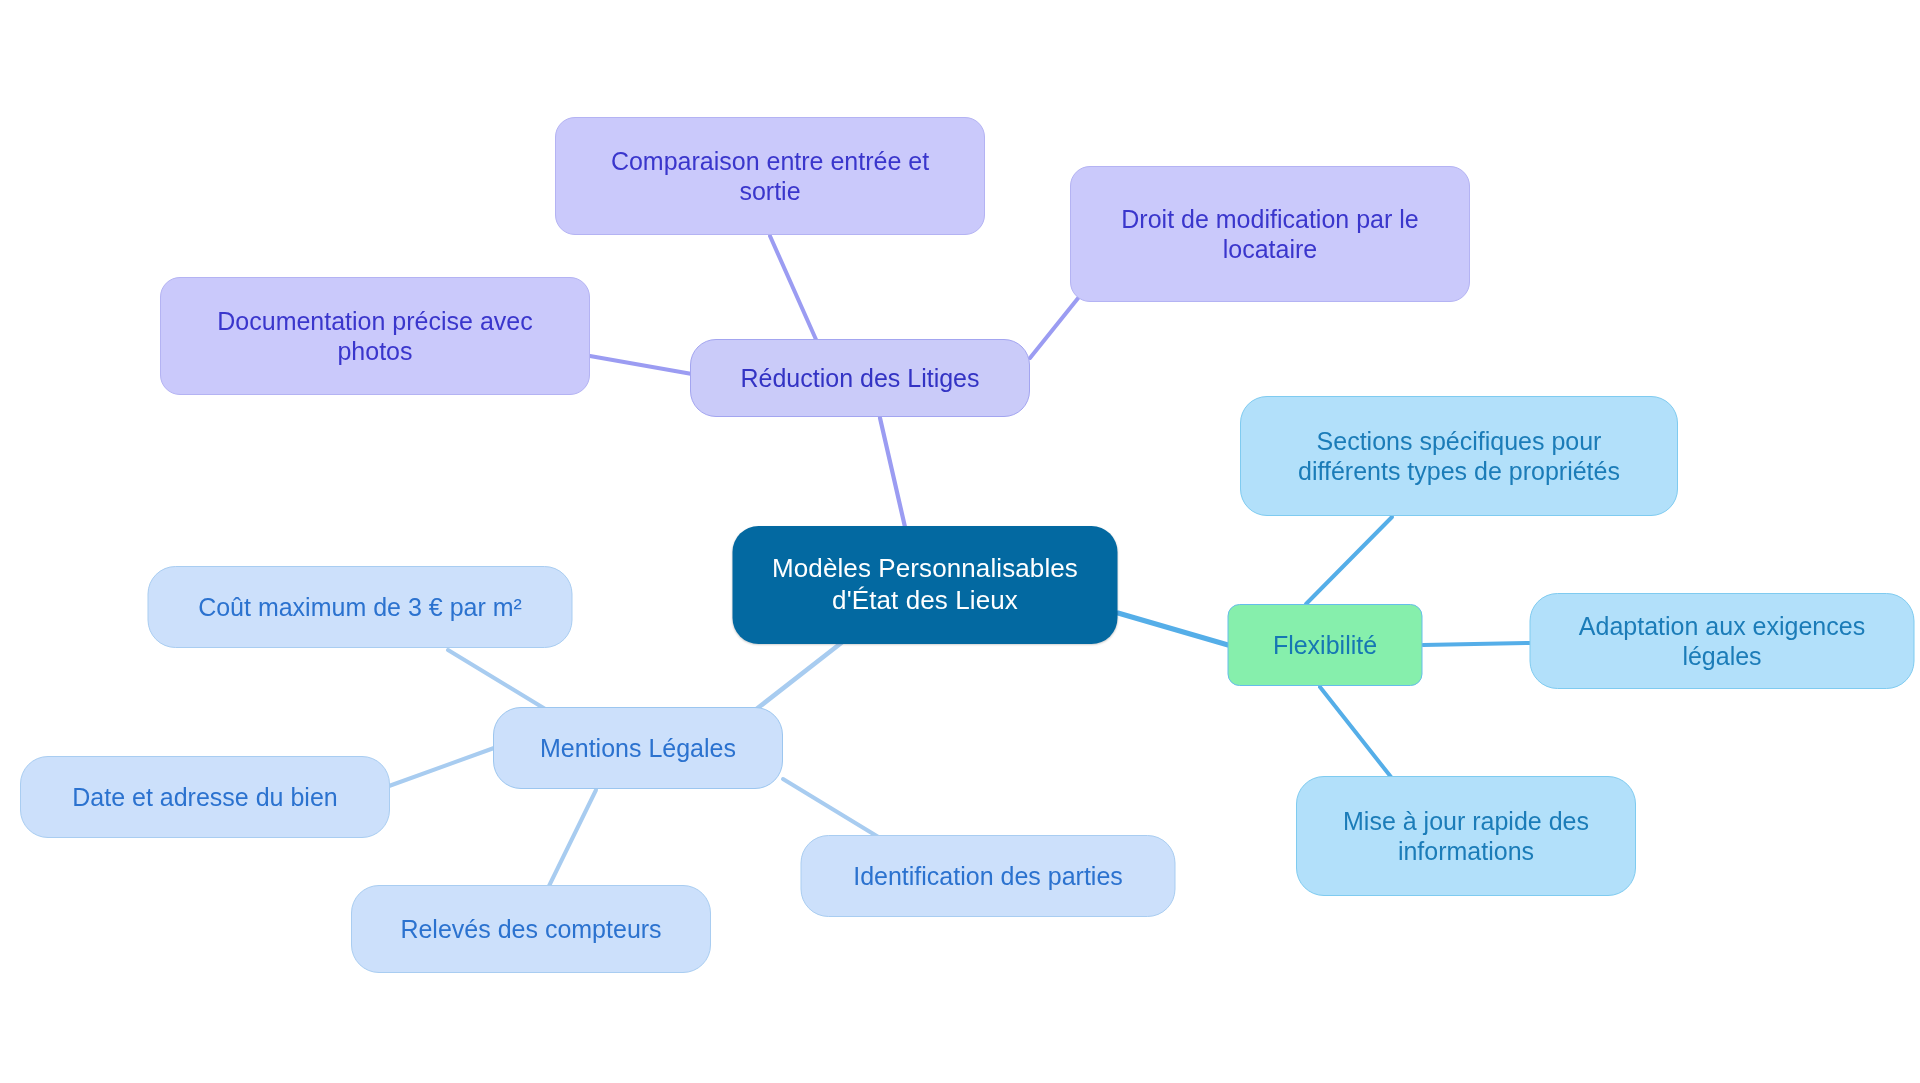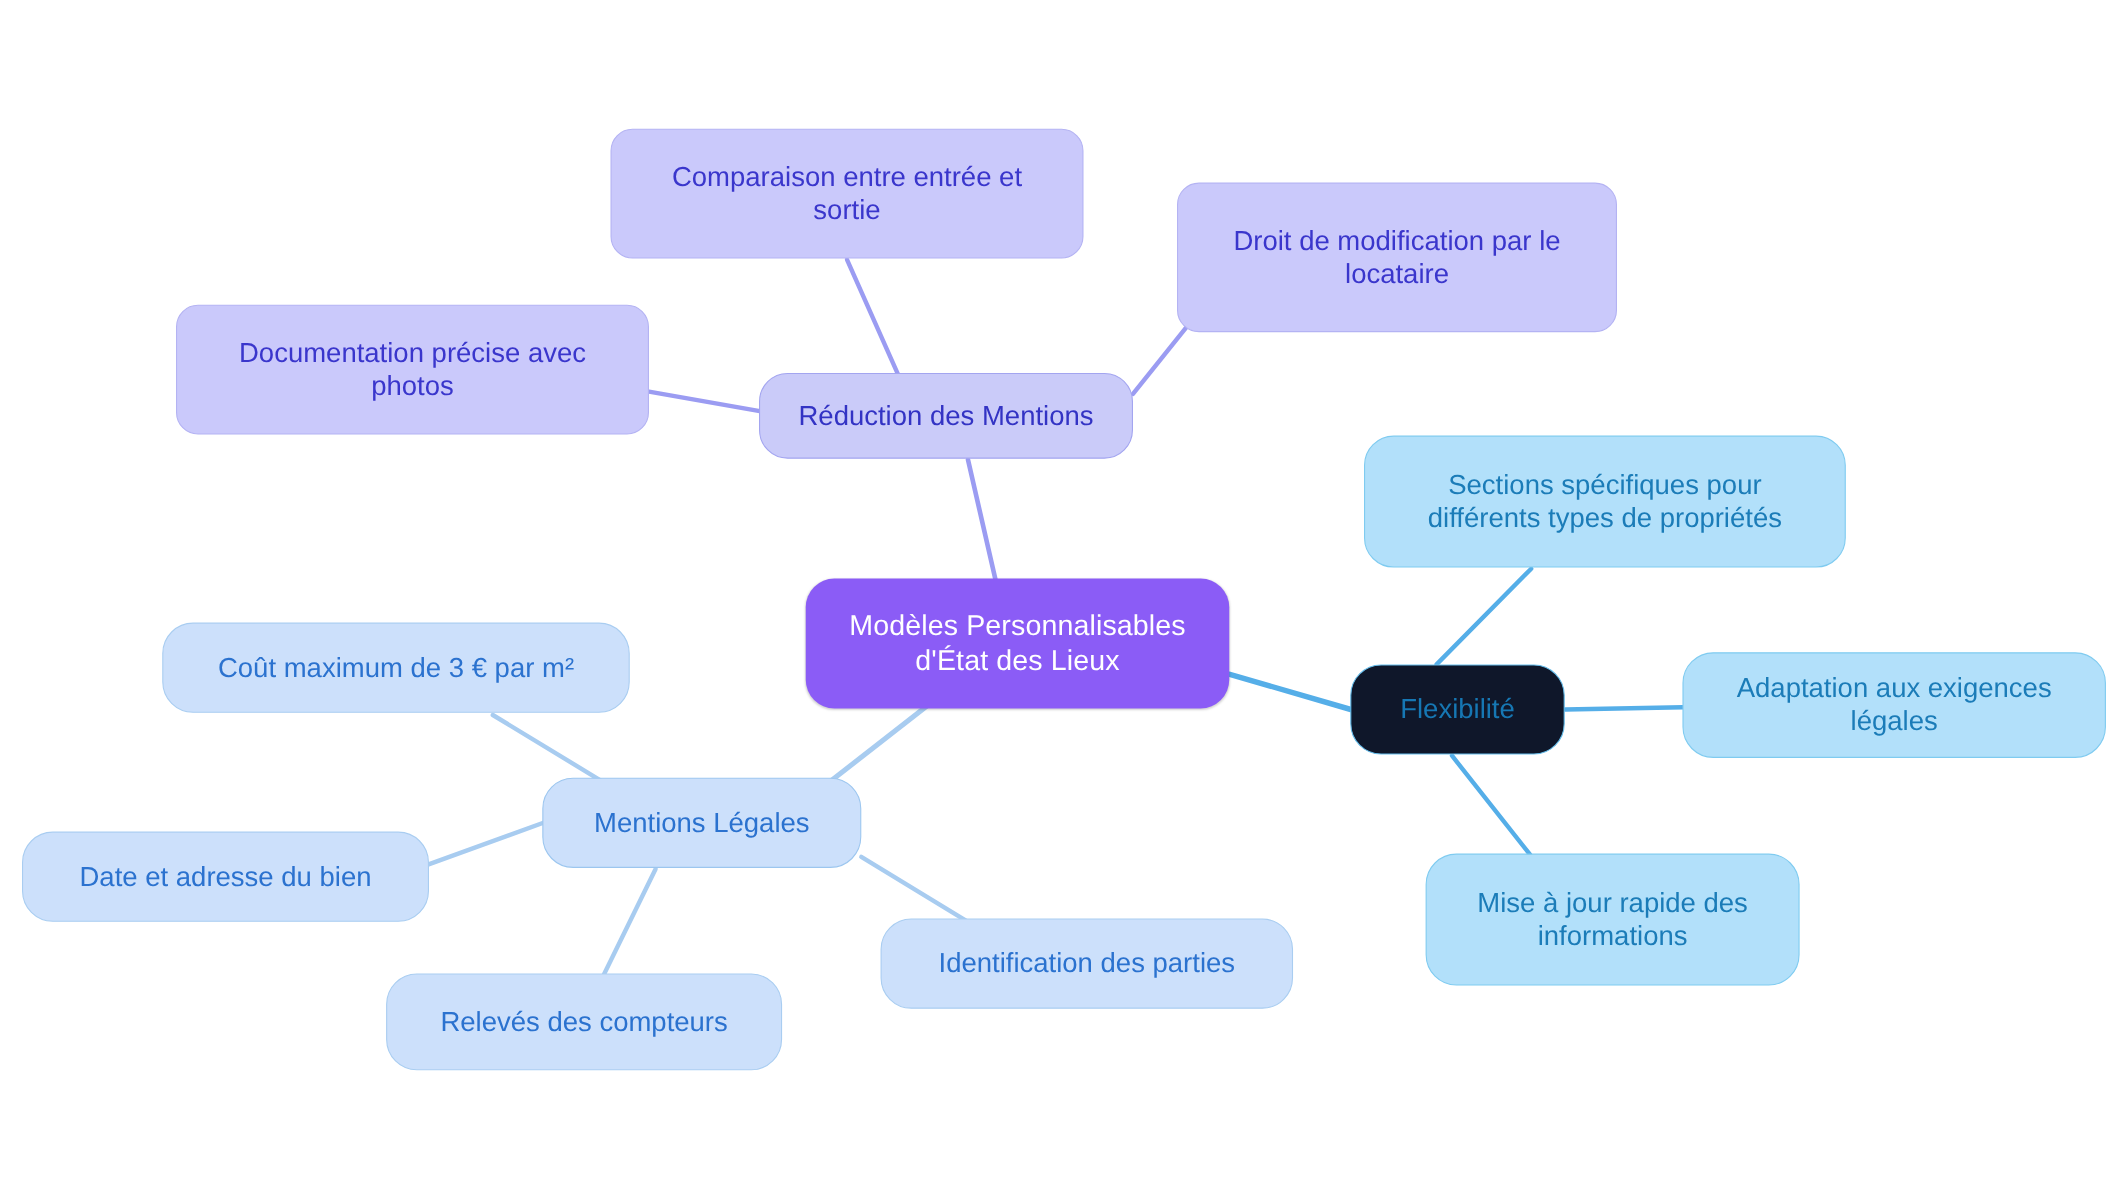--- a/index.html
+++ b/index.html
@@ -34,21 +34,21 @@
     display: flex;
     align-items: center;
     justify-content: center;
     text-align: center;
     line-height: 1.22;
     white-space: pre-line;
     transform: translate(-50%, -50%);
     padding: 6px 14px;
   }
   .node-root {
-    background: #8b5cf6;
+    background: #0369a1;
     color: #ffffff;
     border-radius: 26px;
     font-size: 26px;
     letter-spacing: 0.1px;
     box-shadow: 0 1px 2px rgba(0,0,0,0.18);
   }
   .node-branch-purple {
     background: #cacbf9;
     border: 1.6px solid #a3a5f0;
     color: #3333c4;
@@ -56,24 +56,24 @@
     font-size: 25px;
   }
   .node-leaf-purple {
     background: #cac9fb;
     border: 1.6px solid #b4b3f3;
     color: #3a36cc;
     border-radius: 20px;
     font-size: 25px;
   }
   .node-branch-cyan {
-    background: #0f172a;
+    background: #86efac;
     border: 1.6px solid #66bdeb;
     color: #1677b3;
-    border-radius: 28px;
+    border-radius: 12px;
     font-size: 25px;
   }
   .node-leaf-cyan {
     background: #b2e0fa;
     border: 1.6px solid #7fcbf0;
     color: #1b7cb8;
     border-radius: 28px;
     font-size: 25px;
   }
   .node-branch-blue {
@@ -106,21 +106,21 @@
       <line x1="1320" y1="687" x2="1391" y2="777" stroke="#55aee8" stroke-width="4" stroke-linecap="round"></line>
       <line x1="845" y1="640" x2="745" y2="718" stroke="#a8ccf0" stroke-width="4.6" stroke-linecap="round"></line>
       <line x1="560" y1="718" x2="448" y2="650" stroke="#a8ccf0" stroke-width="4" stroke-linecap="round"></line>
       <line x1="494" y1="748" x2="389" y2="786" stroke="#a8ccf0" stroke-width="4" stroke-linecap="round"></line>
       <line x1="596" y1="790" x2="548" y2="888" stroke="#a8ccf0" stroke-width="4" stroke-linecap="round"></line>
       <line x1="783" y1="779" x2="880" y2="838" stroke="#a8ccf0" stroke-width="4" stroke-linecap="round"></line>
     </svg>
   <div id="node-layer">
       <div class="node node-root" style="left: 925px; top: 585px; width: 385px; height: 118px;"><span>Modèles Personnalisables
 d'État des Lieux</span></div>
-      <div class="node node-branch-purple" style="left: 860px; top: 378px; width: 340px; height: 78px;"><span>Réduction des Mentions</span></div>
+      <div class="node node-branch-purple" style="left: 860px; top: 378px; width: 340px; height: 78px;"><span>Réduction des Litiges</span></div>
       <div class="node node-leaf-purple" style="left: 770px; top: 176px; width: 430px; height: 118px;"><span>Comparaison entre entrée et
 sortie</span></div>
       <div class="node node-leaf-purple" style="left: 375px; top: 336px; width: 430px; height: 118px;"><span>Documentation précise avec
 photos</span></div>
       <div class="node node-leaf-purple" style="left: 1270px; top: 234px; width: 400px; height: 136px;"><span>Droit de modification par le
 locataire</span></div>
       <div class="node node-branch-cyan" style="left: 1325px; top: 645px; width: 195px; height: 82px;"><span>Flexibilité</span></div>
       <div class="node node-leaf-cyan" style="left: 1459px; top: 456px; width: 438px; height: 120px; border-radius: 27px;"><span>Sections spécifiques pour
 différents types de propriétés</span></div>
       <div class="node node-leaf-cyan" style="left: 1722px; top: 641px; width: 385px; height: 96px;"><span>Adaptation aux exigences

